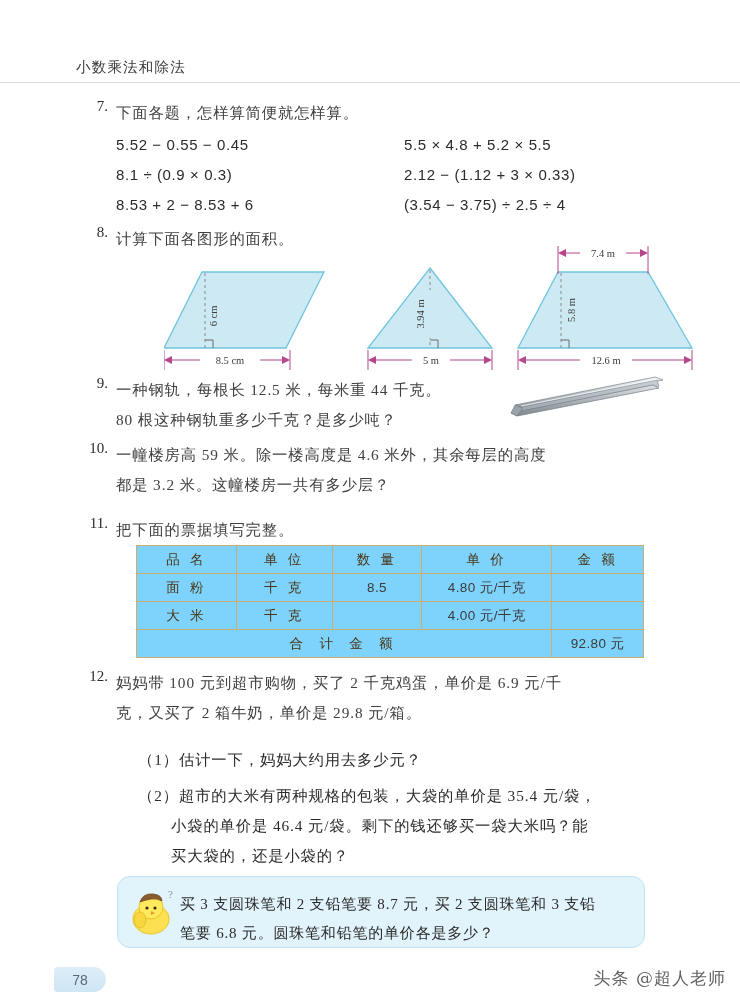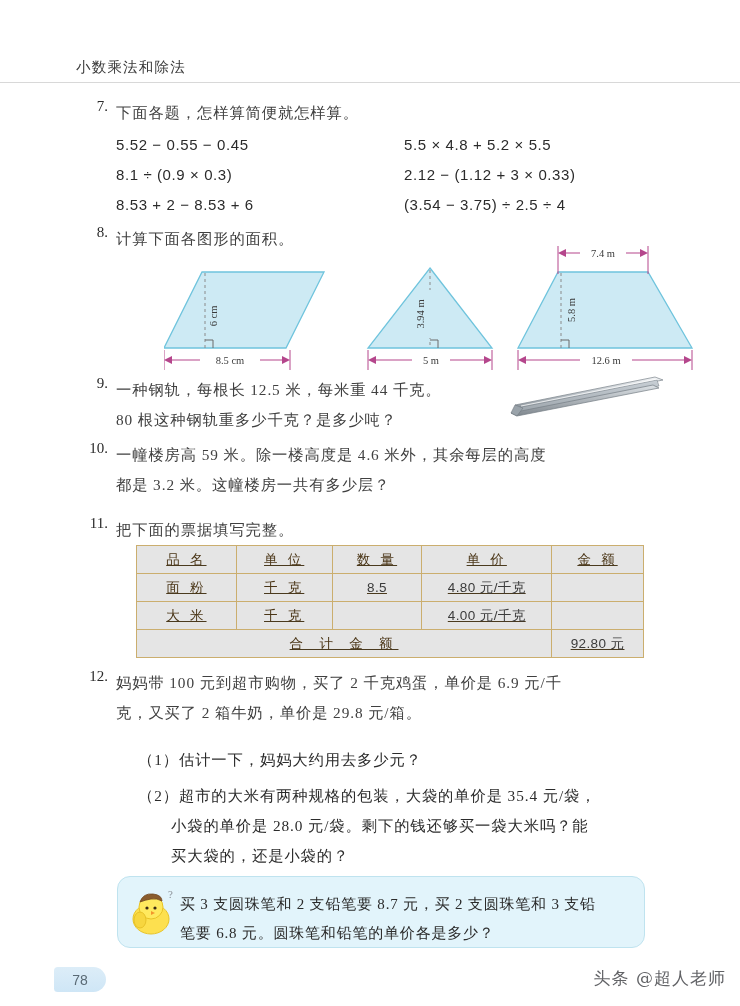--- a/index.html
+++ b/index.html
@@ -86,25 +86,24 @@
     fill: #3a3a3a;
   }
 
   
   .rail-img { position: absolute; }
 
   
   .bill-table {
     position: absolute;
     border-collapse: collapse;
-    background: #e5e5e5;
+    background: #7dd3fc;
     font-size: 13.5px;
     font-family: "DejaVu Serif", "Liberation Serif", serif;
     color: #4a3a1e;
-    text-decoration: underline;
   }
   .bill-table td {
     border: 1px solid #c9a committee;
   }
   .bill-table td {
     border: 1px solid #cbae6e;
     height: 28px;
     text-align: center;
     padding: 0 4px;
     letter-spacing: 3px;
@@ -348,21 +347,21 @@
 
   <div class="sub-line indent-1" style="margin-top:17px;">
     <span>（1）</span><span>估计一下，妈妈大约用去多少元？</span>
   </div>
 
   <div class="sub-line indent-1" style="margin-top:6px;">
     <div>
       <span>（2）</span><span>超市的大米有两种规格的包装，大袋的单价是 35.4 元/袋，</span>
     </div>
     <div style="padding-left:33px;">
-      <span>小袋的单价是 28.0 元/袋。剩下的钱还够买一袋大米吗？能</span>
+      <span>小袋的单价是 46.4 元/袋。剩下的钱还够买一袋大米吗？能</span>
     </div>
     <div style="padding-left:33px;">
       <span>买大袋的，还是小袋的？</span>
     </div>
   </div>
 </div>
 
 <div class="think-box" style="left:117px; top:876px; width:528px; height:72px;">
   <div class="chick">
     <svg width="50" height="52" viewBox="0 0 50 52">

